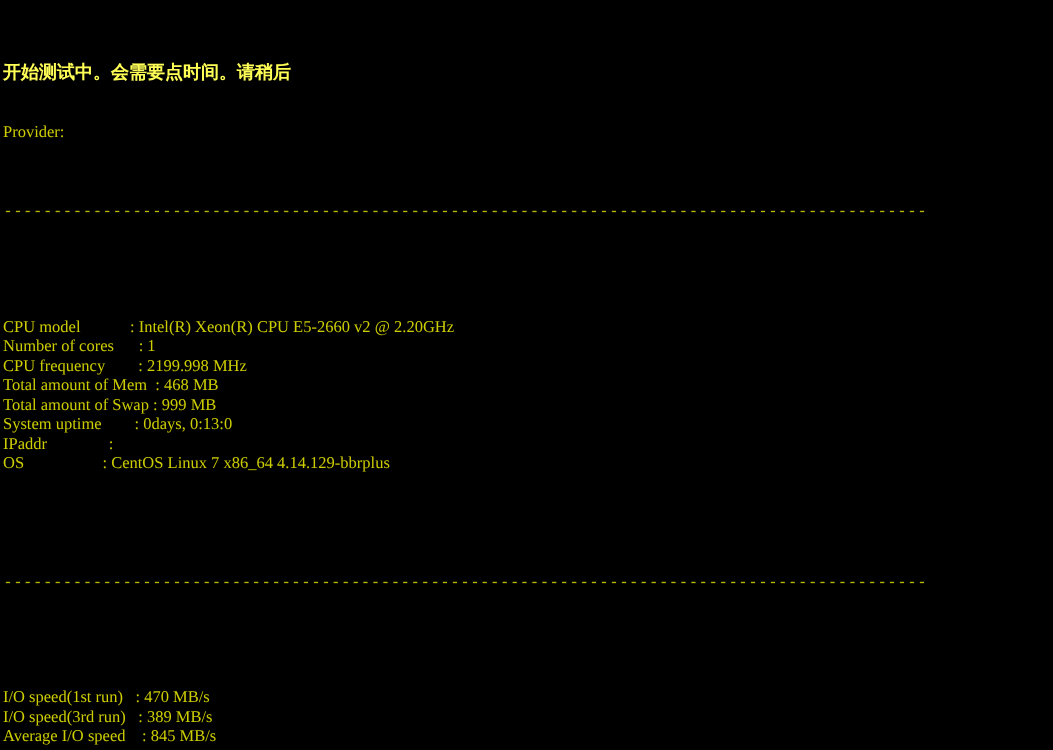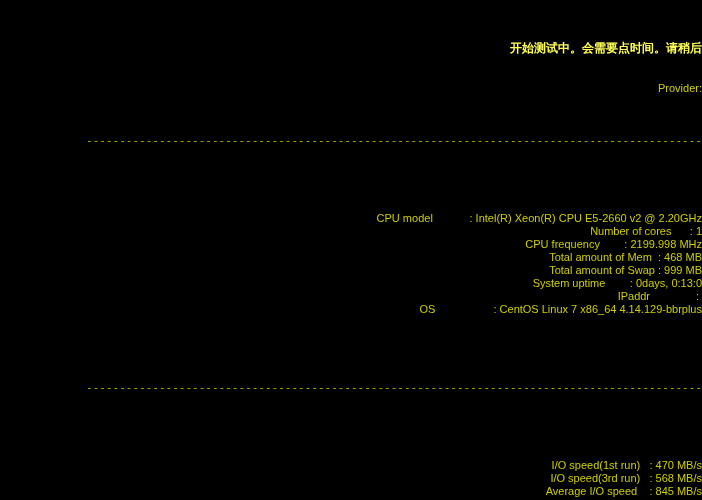--- a/index.html
+++ b/index.html
@@ -19,28 +19,27 @@
     background: #000000;
     color: #cdcd00;
     font-family: "DejaVu Sans Mono", "Liberation Mono", monospace;
     font-size: 11px;
     line-height: 13px;
     letter-spacing: 0px;
     padding: 2px 0 0 0;
     box-sizing: border-box;
     white-space: pre;
     overflow: hidden;
-    text-align: right;
   }
   .line {
     white-space: pre;
     height: 13px;
     line-height: 13px;
     font-size: 11px;
-    font-family: Liberation Sans, sans-serif;
+    font-family: Liberation Serif, serif;
     padding-left: 2px;
   }
   .title-line {
     color: #ffff55;
     font-weight: bold;
     font-size: 12px;
     line-height: 15px;
     height: 15px;
     font-family: "DejaVu Sans", sans-serif;
     padding-left: 2px;
@@ -65,21 +64,21 @@
 
   <div class="sep">---------------------------------------------------------------------------------------------</div>
 
   <div>
     <div class="line">CPU model            : Intel(R) Xeon(R) CPU E5-2660 v2 @ 2.20GHz</div><div class="line">Number of cores      : 1</div><div class="line">CPU frequency        : 2199.998 MHz</div><div class="line">Total amount of Mem  : 468 MB</div><div class="line">Total amount of Swap : 999 MB</div><div class="line">System uptime        : 0days, 0:13:0</div><div class="line">IPaddr               : </div><div class="line">OS                   : CentOS Linux 7 x86_64 4.14.129-bbrplus</div>
   </div>
 
   <div class="sep">---------------------------------------------------------------------------------------------</div>
 
   <div>
-    <div class="line">I/O speed(1st run)   : 470 MB/s</div><div class="line">I/O speed(3rd run)   : 568 MB/s</div><div class="line">Average I/O speed    : 845 MB/s</div>
+    <div class="line">I/O speed(1st run)   : 470 MB/s</div><div class="line">I/O speed(3rd run)   : 389 MB/s</div><div class="line">Average I/O speed    : 845 MB/s</div>
   </div>
 
   
 
   
 
   
 
   
 

